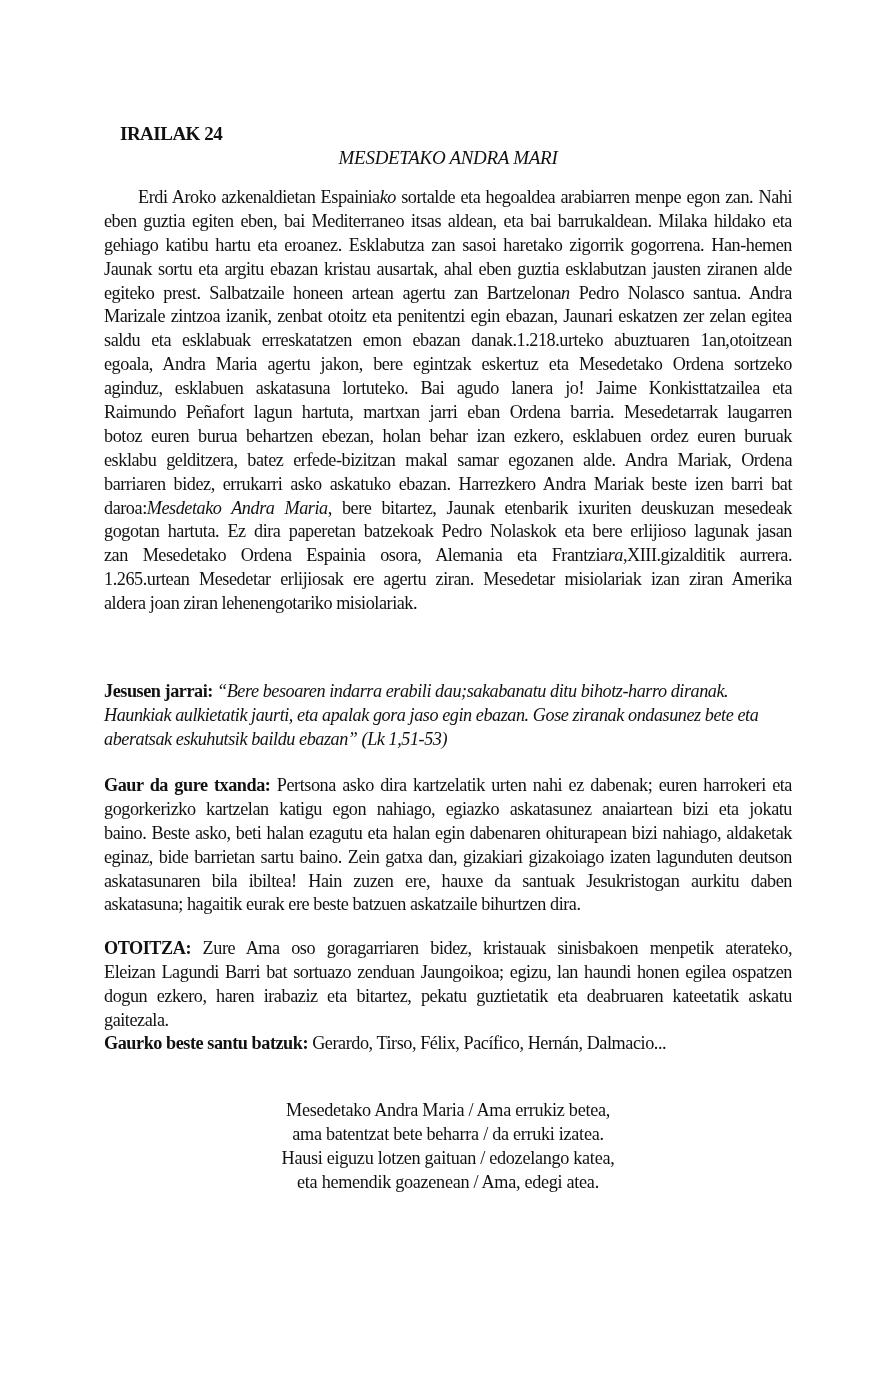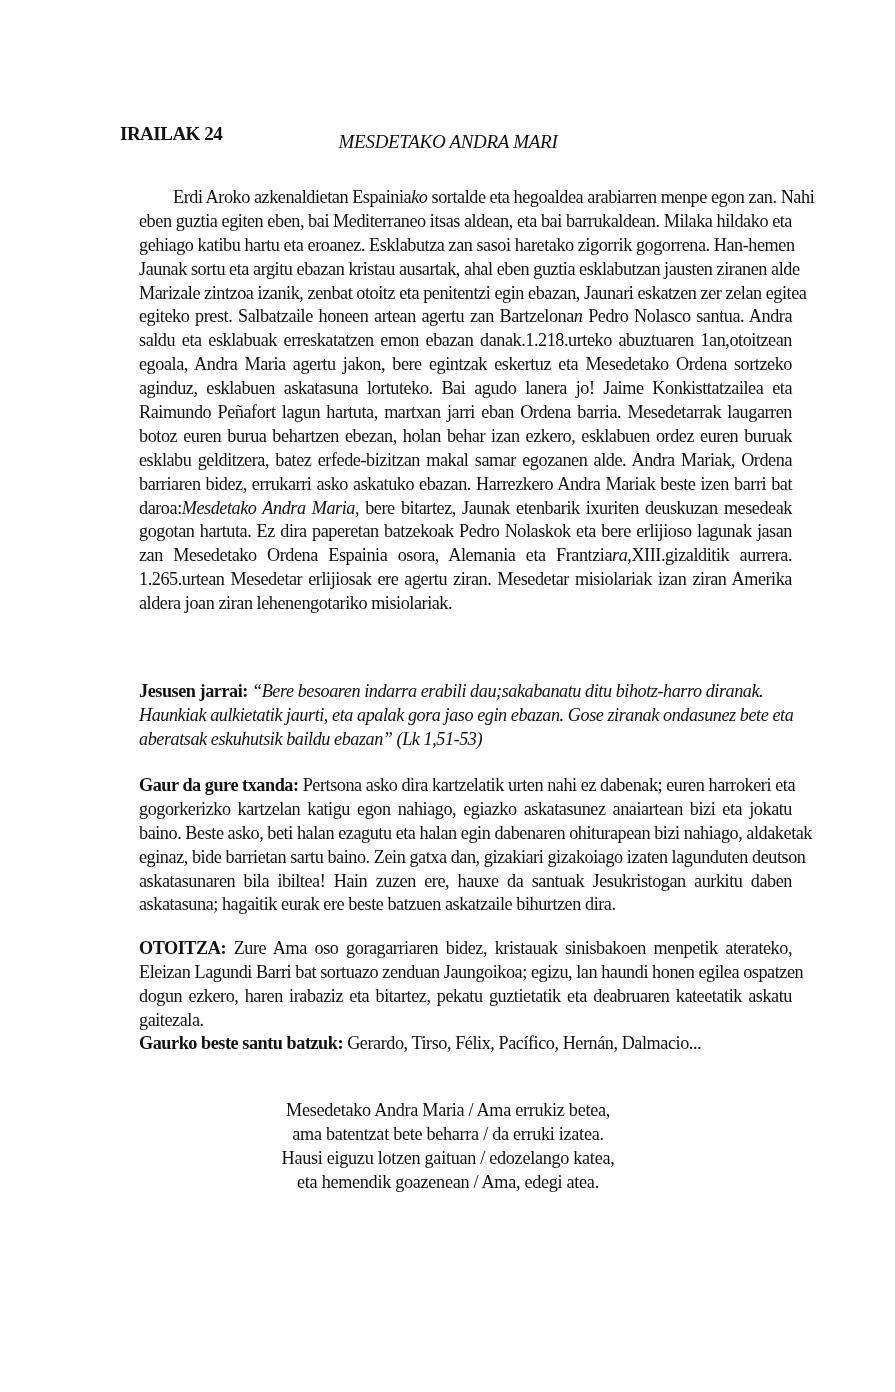--- a/index.html
+++ b/index.html
@@ -1,25 +1,25 @@
 <!DOCTYPE html>
 <html><head>
 <meta charset="utf-8">
 <style>
   html, body { margin: 0; padding: 0; background: #ffffff; }
   body { width: 895px; height: 1392px; position: relative; overflow: hidden;
          font-family: "Liberation Serif", serif; color: #111; }
   .page { position: absolute; left: 104px; top: 0; width: 688px; }
   .title { position: absolute; top: 122px; left: 16px; width: 688px; text-align: left;
            font-weight: bold; font-size: 19px; line-height: 24px; letter-spacing: -0.5px; }
-  .subtitle { position: absolute; top: 130px; left: 0; width: 688px; text-align: center;
+  .subtitle { position: absolute; top: 146px; left: 0; width: 688px; text-align: center;
               font-style: italic; font-size: 19px; line-height: 24px; letter-spacing: -0.3px; }
   .block { position: absolute; left: 0; width: 688px; font-size: 18.2px; line-height: 23.9px;
            letter-spacing: -0.45px; }
-  .line { display: block; white-space: nowrap; text-align: justify; text-align-last: justify; height: 23.9px; margin-left: 35px; }
+  .line { display: block; white-space: nowrap; text-align: justify; text-align-last: justify; height: 23.9px; }
   .line.last { text-align-last: left; }
   .indent { padding-left: 34px; }
   .b { font-weight: bold; }
   .i { font-style: italic; }
   .poem { position: absolute; top: 1099px; left: 0; width: 688px; text-align: center;
           font-size: 18.2px; line-height: 23.9px; letter-spacing: -0.3px; }
   .poem .pl { display: block; text-align: center; }
 </style>
 </head>
 <body>
@@ -27,22 +27,22 @@
 <div class="page">
 
   <div class="title">IRAILAK 24</div>
   <div class="subtitle">MESDETAKO ANDRA MARI</div>
 
   <div class="block" style="top:186px;">
     <span class="line indent"><span>Erdi Aroko azkenaldietan Espainia</span><span class="i">ko</span><span> sortalde eta hegoaldea  arabiarren menpe egon zan. Nahi</span></span>
     <span class="line">eben guztia egiten eben, bai Mediterraneo itsas aldean, eta bai  barrukaldean. Milaka hildako eta</span>
     <span class="line">gehiago katibu hartu eta eroanez. Esklabutza zan sasoi haretako zigorrik gogorrena. Han-hemen</span>
     <span class="line">Jaunak sortu eta argitu ebazan kristau ausartak, ahal eben guztia esklabutzan jausten ziranen alde</span>
+    <span class="line"><span>egiteko prest. Salbatzaile honeen artean agertu zan Bartzelona</span><span class="i">n</span><span> Pedro Nolasco santua. Andra</span></span>
     <span class="line">Marizale zintzoa izanik, zenbat otoitz eta penitentzi egin ebazan, Jaunari eskatzen zer zelan egitea</span>
-    <span class="line"><span>egiteko prest. Salbatzaile honeen artean agertu zan Bartzelona</span><span class="i">n</span><span> Pedro Nolasco santua. Andra</span></span>
     <span class="line">saldu eta esklabuak erreskatatzen emon ebazan danak.1.218.urteko abuztuaren 1an,otoitzean</span>
     <span class="line">egoala, Andra Maria agertu jakon, bere egintzak eskertuz eta Mesedetako Ordena sortzeko</span>
     <span class="line">aginduz, esklabuen askatasuna lortuteko. Bai agudo lanera jo! Jaime Konkisttatzailea eta</span>
     <span class="line">Raimundo Peñafort lagun hartuta, martxan jarri eban Ordena barria.  Mesedetarrak laugarren</span>
     <span class="line">botoz euren burua behartzen ebezan, holan behar izan ezkero, esklabuen ordez euren buruak</span>
     <span class="line">esklabu gelditzera, batez erfede-bizitzan makal samar egozanen alde. Andra Mariak, Ordena</span>
     <span class="line">barriaren bidez, errukarri asko askatuko ebazan. Harrezkero Andra Mariak beste izen barri bat</span>
     <span class="line"><span>daroa:</span><span class="i">Mesdetako Andra Maria</span><span>, bere bitartez, Jaunak etenbarik ixuriten deuskuzan mesedeak</span></span>
     <span class="line">gogotan hartuta. Ez dira paperetan batzekoak Pedro Nolaskok eta bere erlijioso lagunak jasan</span>
     <span class="line"><span>zan Mesedetako Ordena Espainia osora, Alemania eta Frantzia</span><span class="i">ra</span><span>,XIII.gizalditik aurrera.</span></span>

